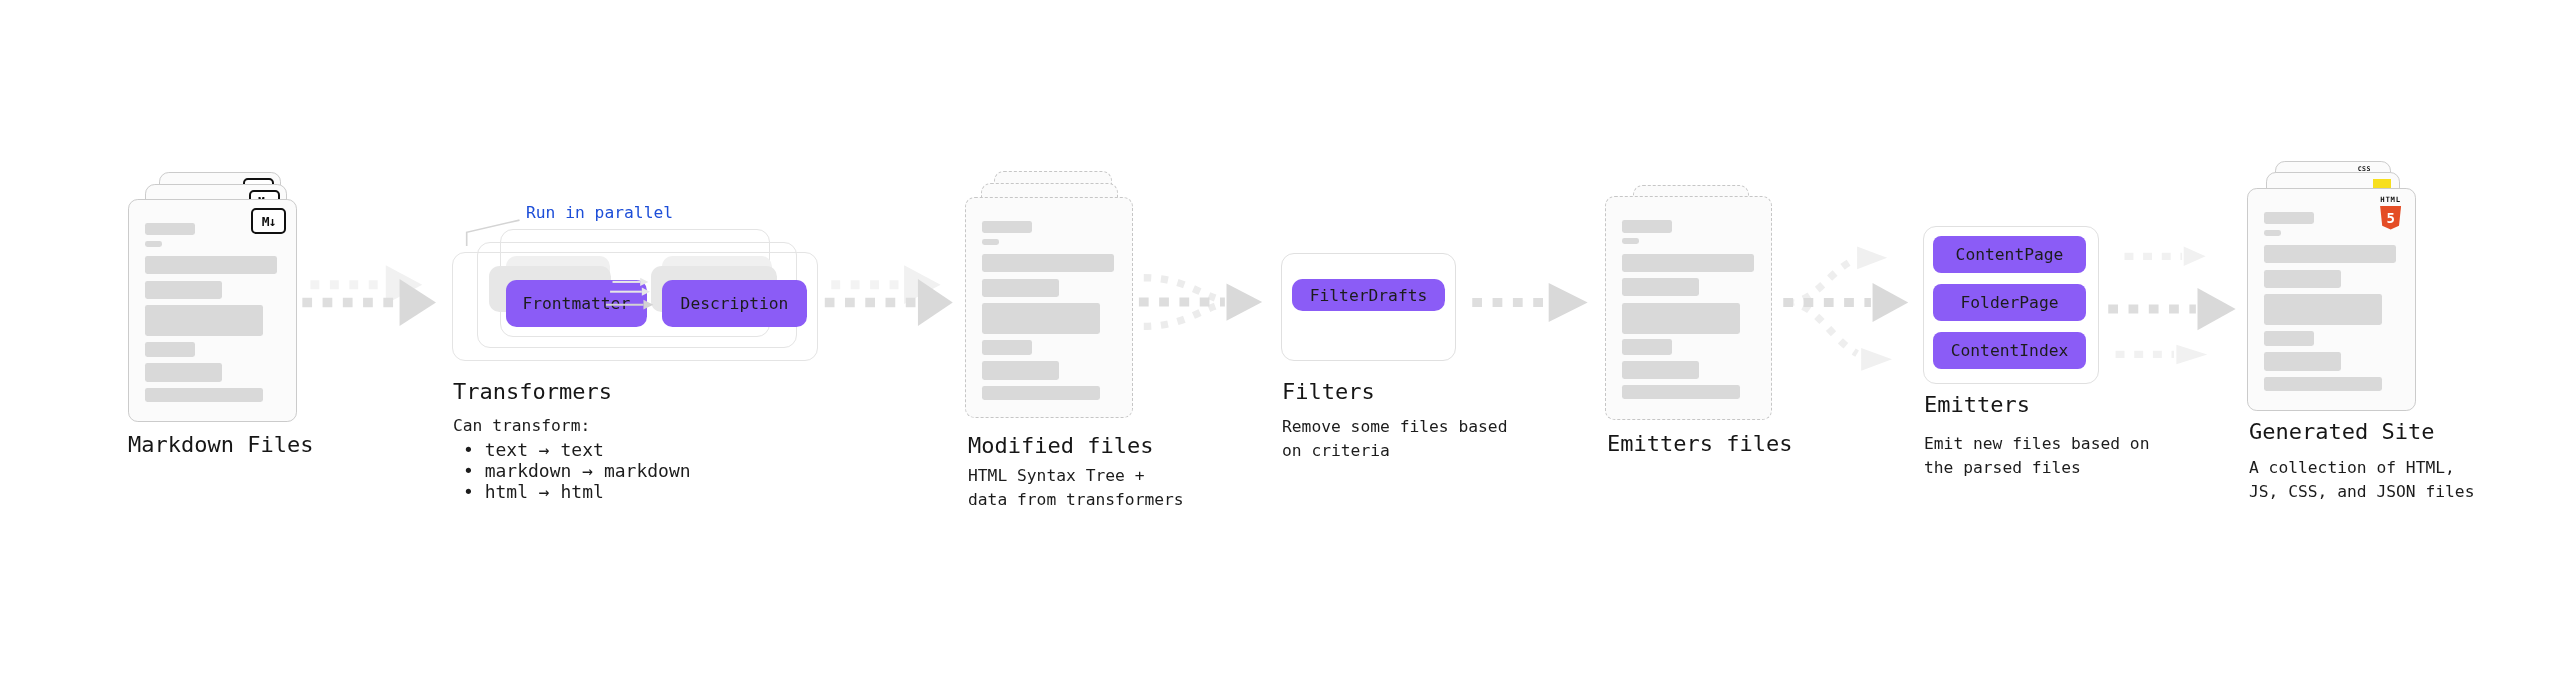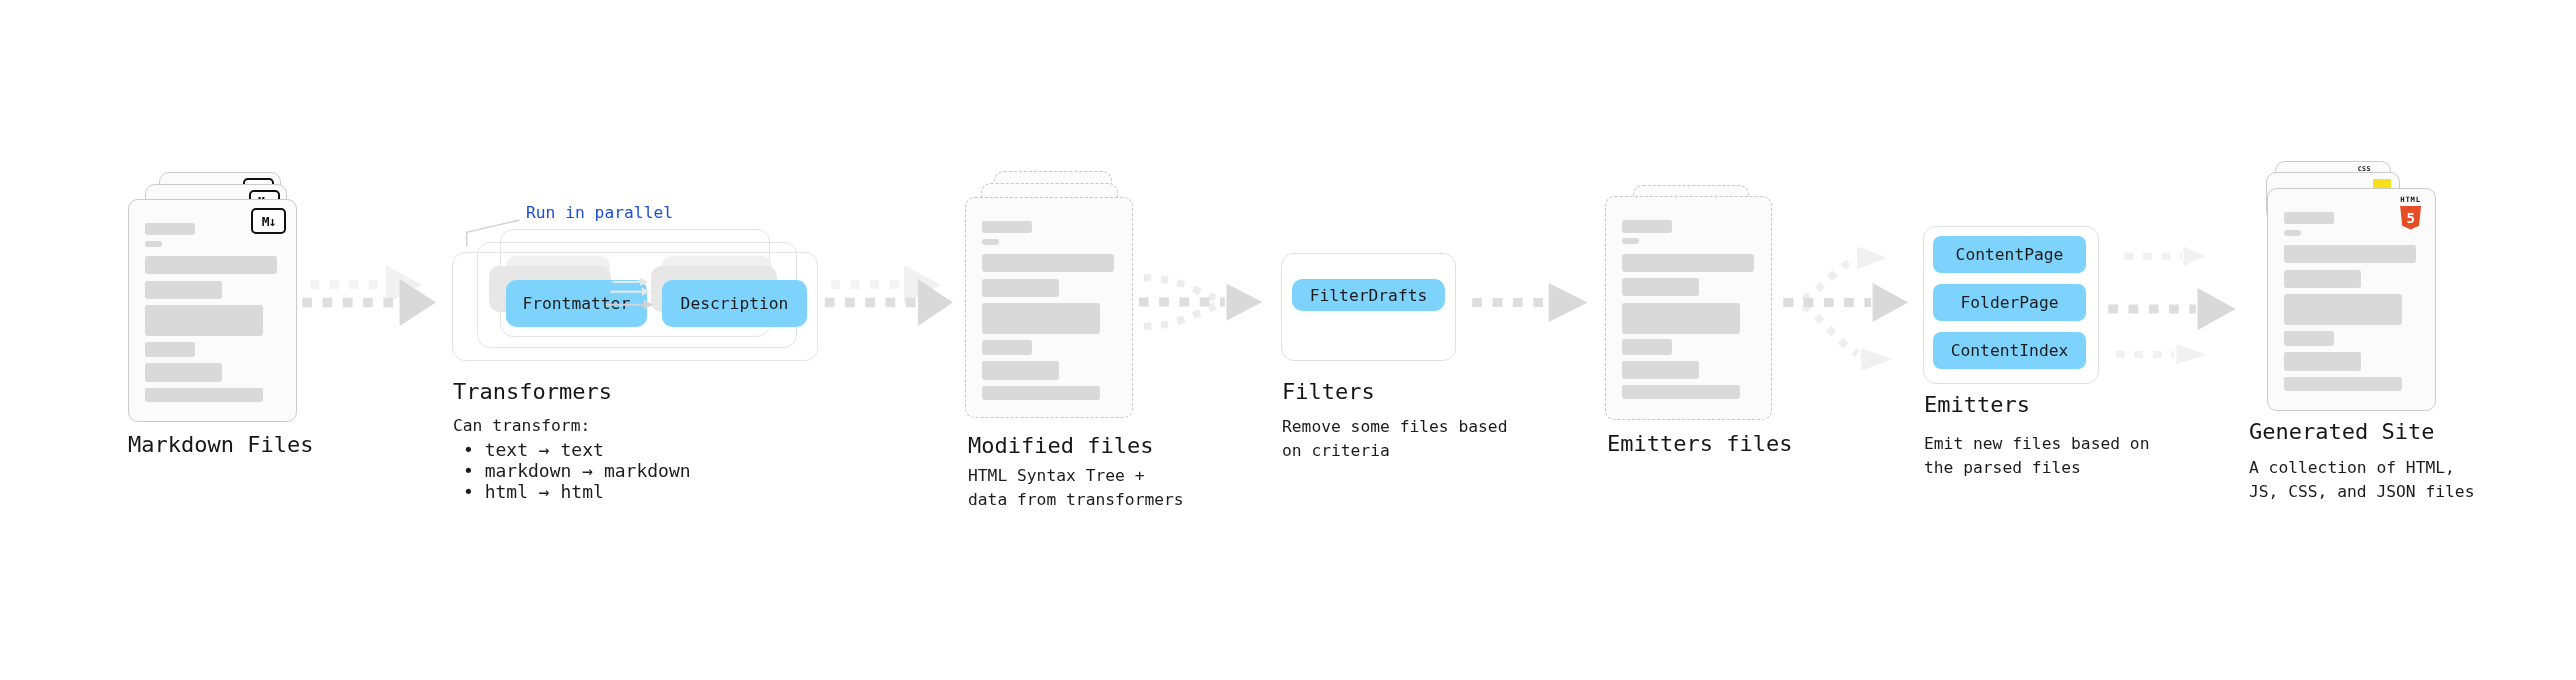--- a/index.html
+++ b/index.html
@@ -2,21 +2,21 @@
 <html style="font-size:13px"><head>
 <meta charset="utf-8">
 <style>
   html,body{margin:0;padding:0;background:#ffffff;}
   .canvas{position:relative;width:2576px;height:681px;background:#ffffff;overflow:hidden;
           font-family:"DejaVu Sans Mono","Liberation Mono",monospace;color:#1c1c1c;}
   .abs{position:absolute;}
   .card{position:absolute;background:#fbfbfb;border:1.6px solid #cbcbcb;border-radius:9.8px;}
   .card.dashed{border-style:dashed;border-color:#c6c6c6;}
   .obox{position:absolute;border:1.6px solid #e4e4e4;border-radius:13px;background:transparent;}
-  .chip{position:absolute;background:#7dd3fc;border-radius:10.6px;display:flex;align-items:center;
+  .chip{position:absolute;background:#8b5cf6;border-radius:10.6px;display:flex;align-items:center;
         justify-content:center;font-size:16.3px;color:#1c1c1c;white-space:nowrap;}
   .chip.g1{background:#e7e7e7;}
   .chip.g2{background:#f0f0f0;}
   .stage-title{position:absolute;font-size:22px;color:#161616;white-space:nowrap;}
   .stage-desc{position:absolute;font-size:16.3px;line-height:24.4px;color:#1c1c1c;white-space:nowrap;}
   .desc-heading{position:absolute;font-size:16.3px;line-height:21px;color:#1c1c1c;white-space:nowrap;}
   .bullets{position:absolute;font-size:18px;line-height:21px;color:#1c1c1c;white-space:nowrap;}
   .annotation{position:absolute;font-size:16.3px;color:#1d4ed8;white-space:nowrap;}
   .doc{position:absolute;left:0;top:0;right:0;bottom:0;overflow:hidden;}
   .dl{background:#d9d9d9;border-radius:2.4px;margin-left:16.3px;}
@@ -208,21 +208,21 @@
   <div class="abs" style="left:2247px;top:161px;width:179px;height:252px;">
     <div class="card" style="left:28.4px;top:0;width:114px;height:45px;">
       <div class="css-badge">
         <div class="css-word">CSS</div>
         <div class="css-bar"></div>
       </div>
     </div>
     <div class="card" style="left:18.7px;top:10.6px;width:132px;height:47px;">
       <div class="js-badge"></div>
     </div>
-    <div class="card" style="left:0;top:27px;width:167px;height:221px;margin-left:20px;">
+    <div class="card" style="left:0;top:27px;width:167px;height:221px;">
       <div class="html5-badge">
         <div class="html5-word">HTML</div>
         <div class="html5-shield">5</div>
       </div>
       <div class="doc">
         <div class="dl l1"></div>
         <div class="dl l2"></div>
         <div class="dl l3"></div>
         <div class="dl l4"></div>
         <div class="dl l5"></div>

